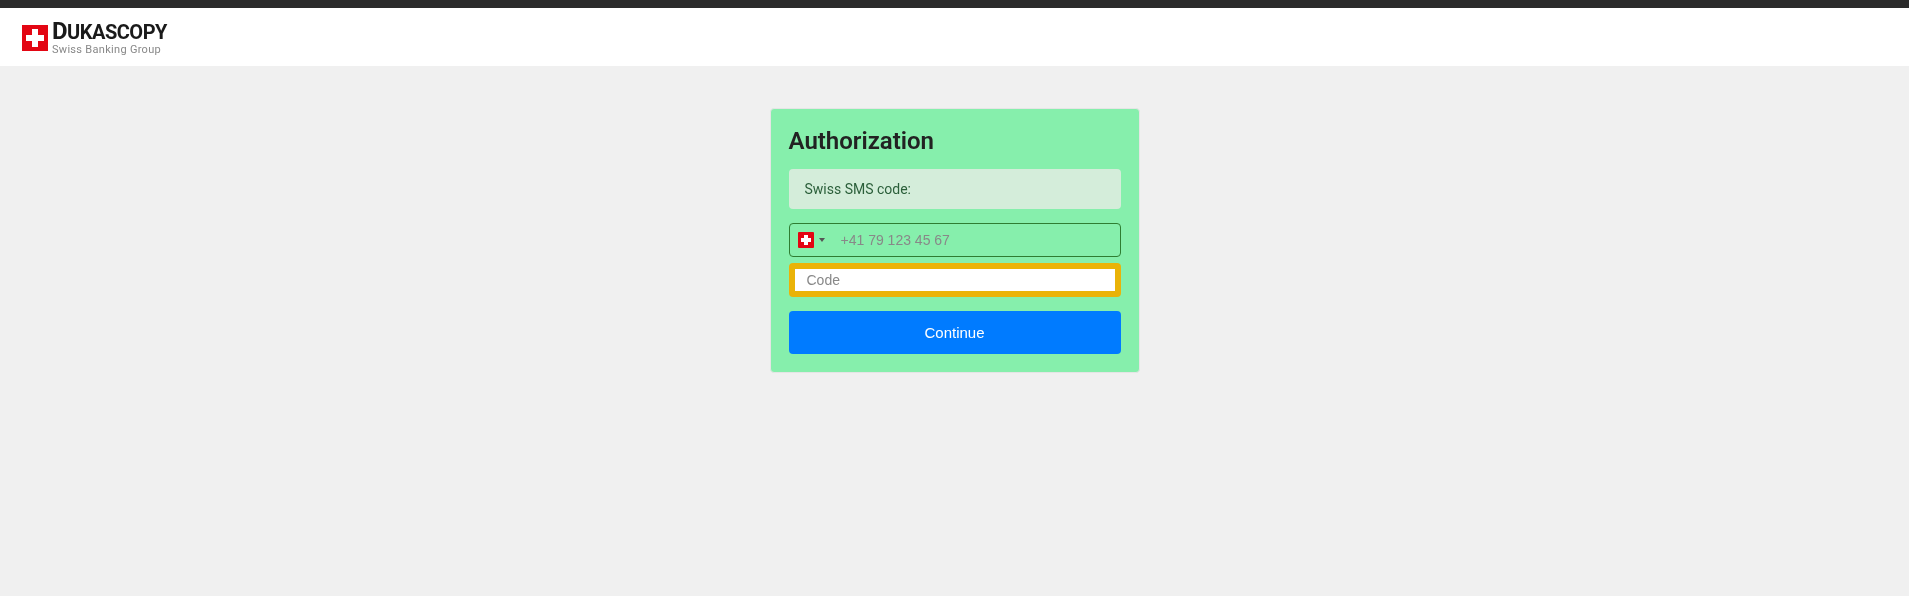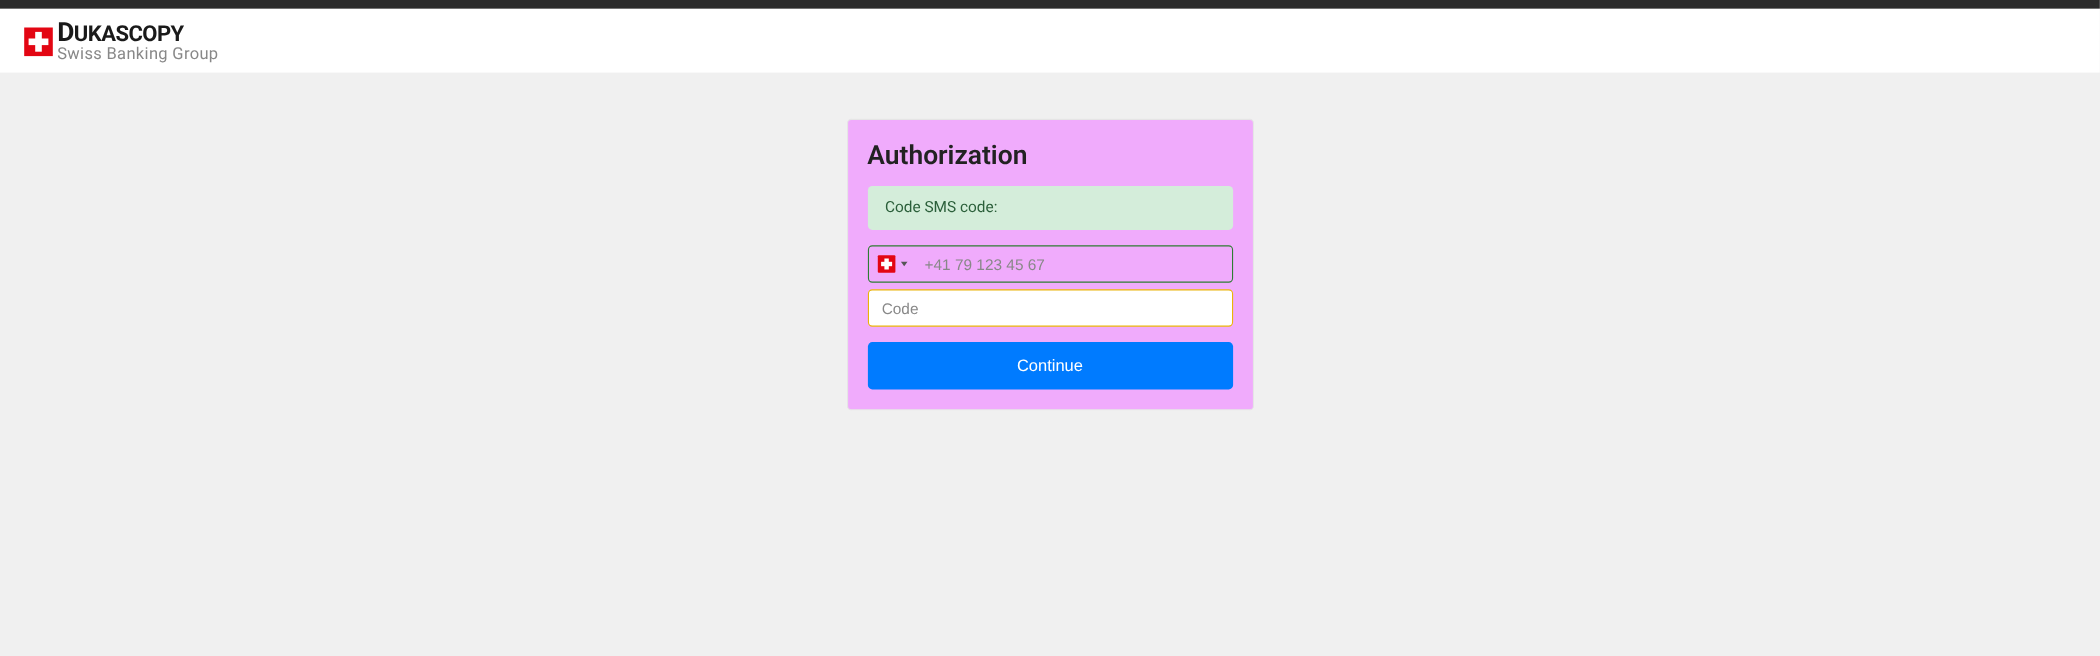--- a/index.html
+++ b/index.html
@@ -67,34 +67,34 @@
     .logo-text {
       font-weight: bold;
       font-size: 20px;
       color: #1a1a1a;
       letter-spacing: -0.5px;
     }
     .logo-text .first-letter {
       font-size: 24px;
     }
     .logo-subtext {
-      font-size: 15px;
+      font-size: 11px;
       color: #888;
       letter-spacing: 0.3px;
       margin-top: 1px;
     }
     .main-area {
       width: 100%;
       display: flex;
       justify-content: center;
       padding-top: 42px;
     }
     .card {
       width: 370px;
-      background: #f0abfc;
+      background: #86efac;
       border: 1px solid #e5e5e5;
       border-radius: 4px;
       padding: 18px;
     }
     .card-title {
       font-size: 24px;
       font-weight: 600;
       color: #222;
       margin-bottom: 14px;
     }
@@ -161,21 +161,21 @@
       padding: 0 8px;
       color: #555;
       background: transparent;
     }
     .phone-input::placeholder {
       color: #888;
     }
     .code-input {
       width: 100%;
       height: 34px;
-      border: 1px solid #eab308;
+      border: 6px solid #eab308;
       border-radius: 4px;
       padding: 0 12px;
       font-size: 14px;
       color: #555;
       margin-bottom: 14px;
       outline: none;
     }
     .code-input::placeholder {
       color: #888;
     }
@@ -202,21 +202,21 @@
       <div class="logo-text"><span class="first-letter">D</span><span>UKASCOPY</span></div>
       <div class="logo-subtext">Swiss Banking Group</div>
     </div>
   </div>
 </div>
 
 <div class="main-area">
   <div class="card">
     <h1 class="card-title">Authorization</h1>
     
-    <div class="info-banner">Code SMS code:</div>
+    <div class="info-banner">Swiss SMS code:</div>
     
     <div class="phone-group">
       <div class="flag-dropdown">
         <div class="flag-ch"></div>
         <div class="caret-down"></div>
       </div>
       <input type="tel" class="phone-input" placeholder="+41 79 123 45 67" style="">
     </div>
     
     <input type="text" class="code-input" placeholder="Code" style="">

